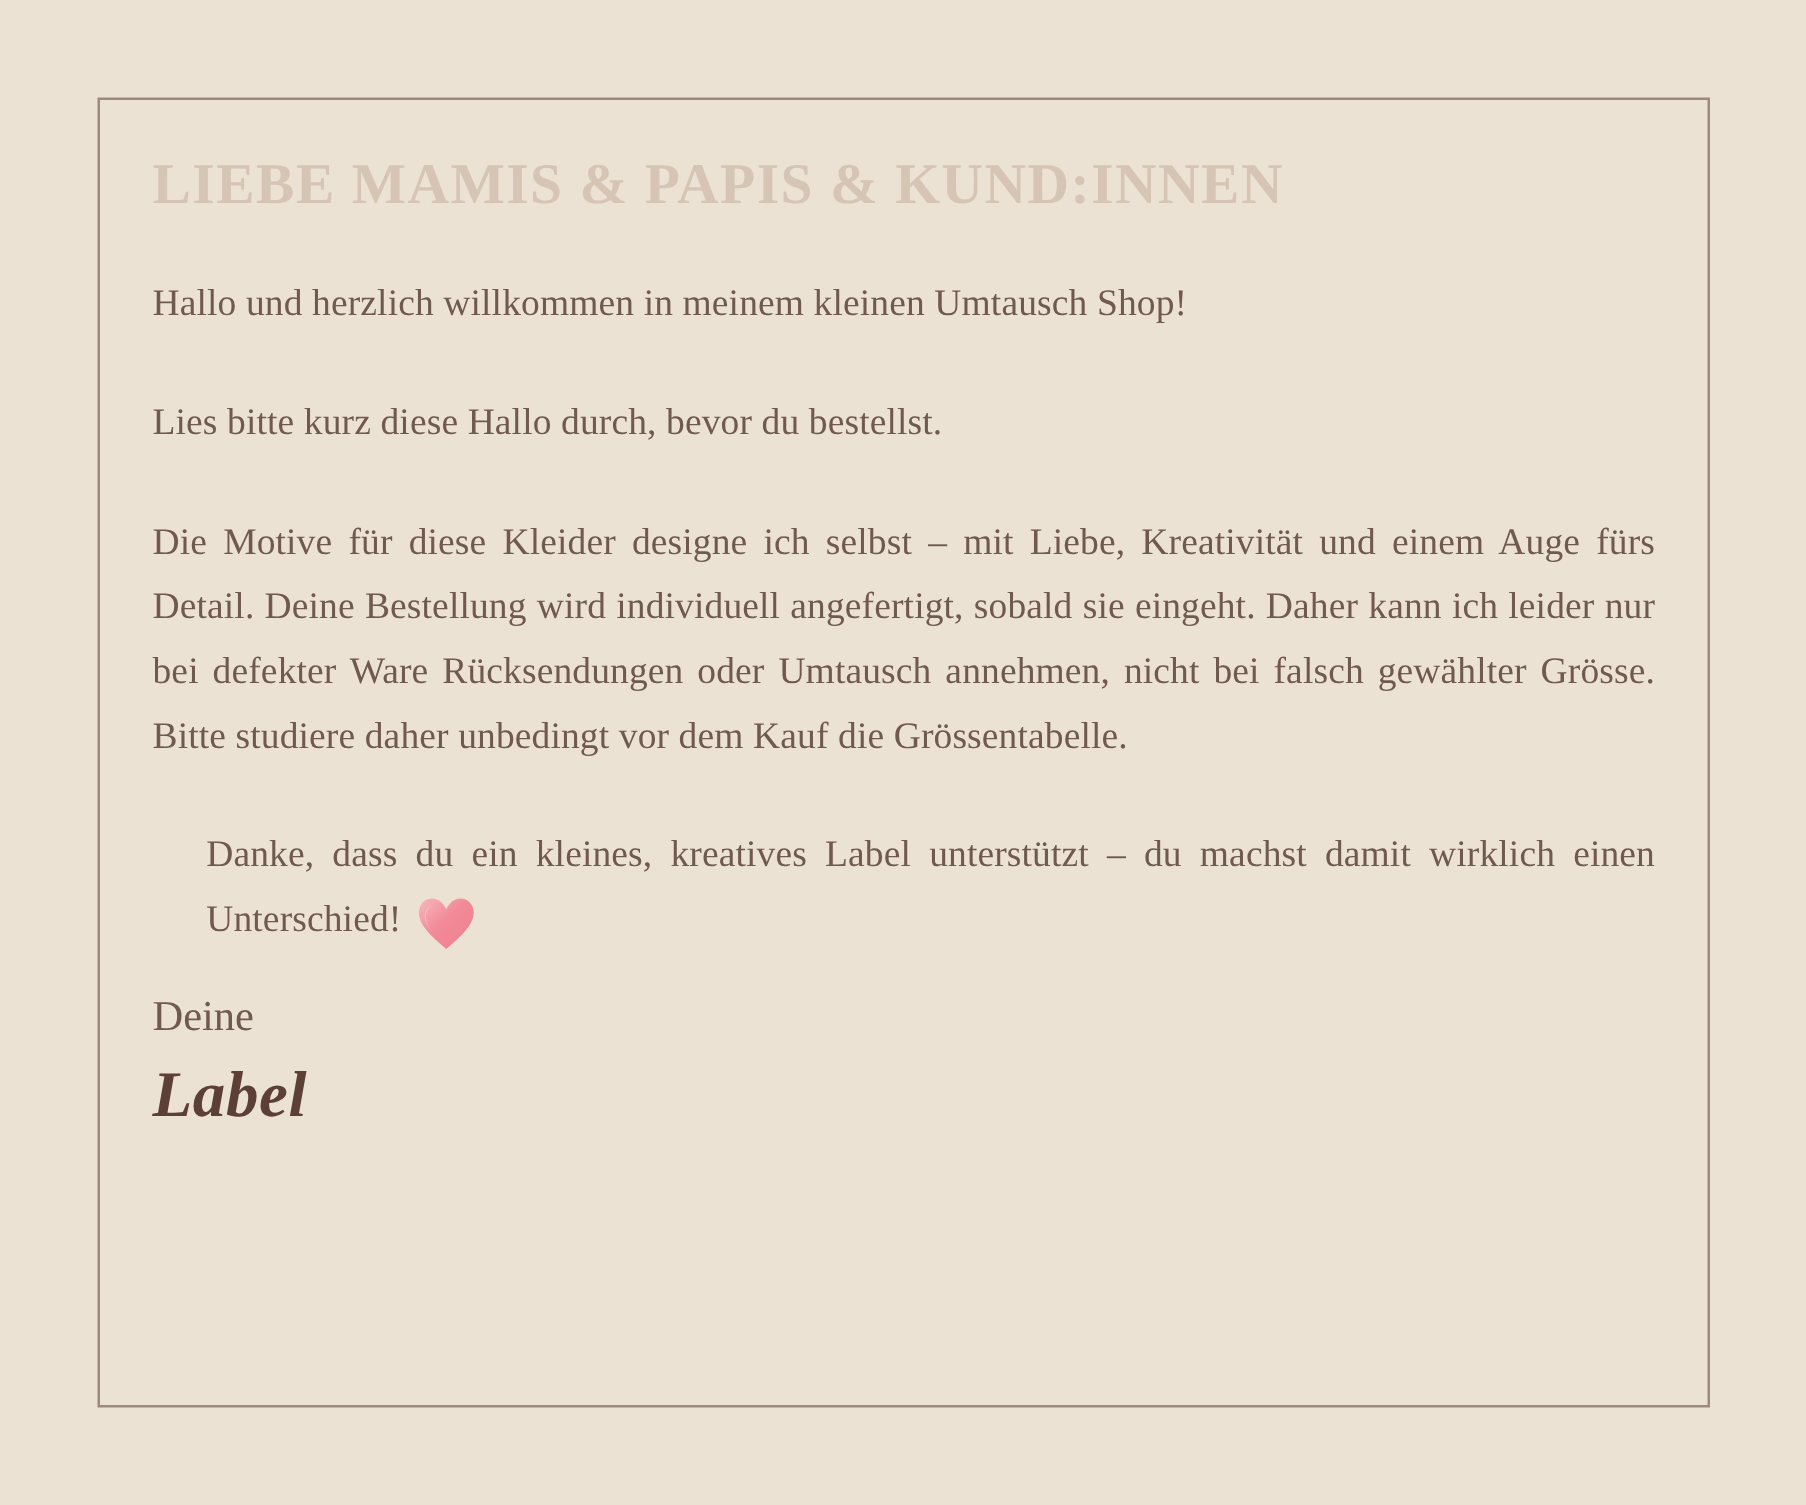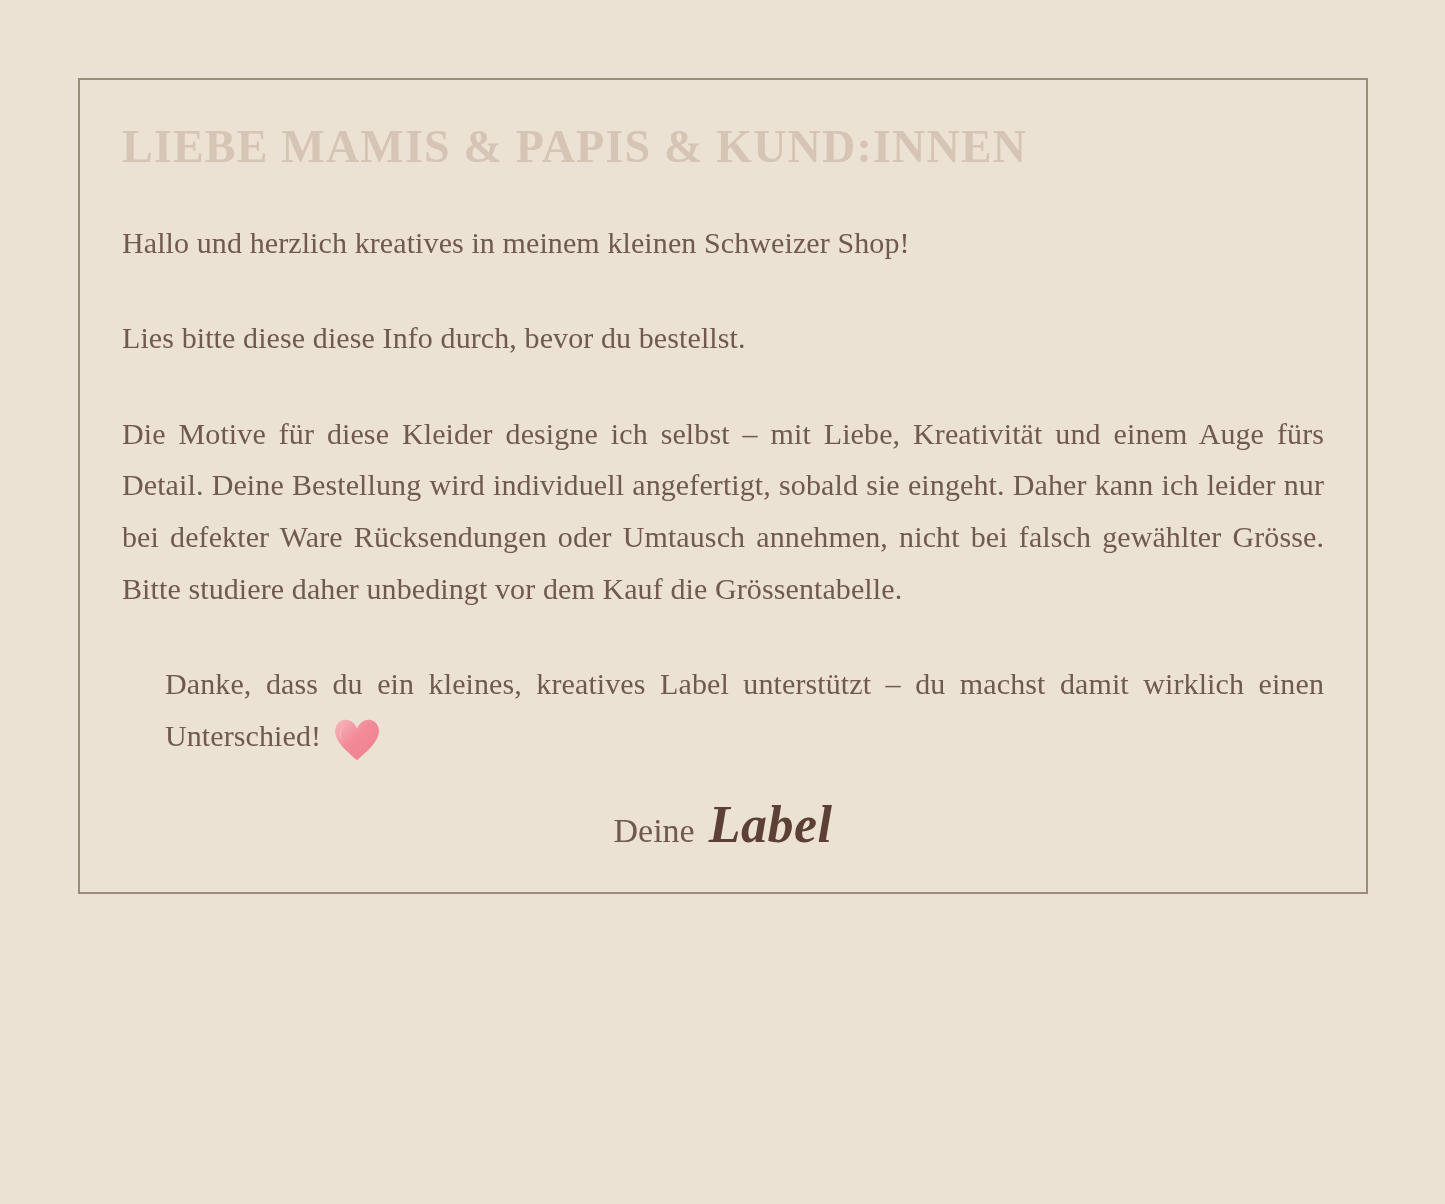--- a/index.html
+++ b/index.html
@@ -12,21 +12,21 @@
     background: #ece2d3;
     font-family: "Liberation Serif", serif;
     overflow: hidden;
   }
 
   .card {
     position: absolute;
     left: 78px;
     top: 78px;
     width: 1290px;
-    height: 816px;
+    height: 1048px;
     border: 2px solid #9d8a7b;
     box-sizing: border-box;
     background: #ece2d3;
   }
 
   .inner {
     position: absolute;
     left: 42px;
     top: 42px;
     right: 42px;
@@ -79,20 +79,21 @@
     height: 50px;
   }
 
   .signature-row {
     margin-top: 34px;
     text-align: left;
     display: flex;
     align-items: baseline;
     justify-content: center;
     gap: 14px;
+    flex-direction: column;
   }
 
   .sig-deine {
     font-family: "Liberation Serif", serif;
     font-size: 34px;
     color: #6f5a4d;
   }
 
   .sig-name {
     font-family: "Liberation Serif", serif;
@@ -104,23 +105,23 @@
   }
 </style>
 </head>
 <body>
 
 <div class="card">
   <div class="inner">
 
     <h1 class="headline">LIEBE MAMIS &amp; PAPIS &amp; KUND:INNEN</h1>
 
-    <p class="para nojustify">Hallo und herzlich kreatives in meinem kleinen Schweizer Shop!</p>
+    <p class="para nojustify">Hallo und herzlich willkommen in meinem kleinen Umtausch Shop!</p>
 
-    <p class="para nojustify">Lies bitte diese diese Info durch, bevor du bestellst.</p>
+    <p class="para nojustify">Lies bitte kurz diese Hallo durch, bevor du bestellst.</p>
 
     <p class="para">Die Motive für diese Kleider designe ich selbst – mit Liebe, Kreativität und einem Auge fürs Detail. Deine Bestellung wird individuell angefertigt, sobald sie eingeht. Daher kann ich leider nur bei defekter Ware Rücksendungen oder Umtausch annehmen, nicht bei falsch gewählter Grösse. Bitte studiere daher unbedingt vor dem Kauf die Grössentabelle.</p>
 
     <p class="para last">
       <span>Danke, dass du ein kleines, kreatives Label unterstützt – du machst damit wirklich einen Unterschied!</span><span class="heart-wrap"><svg class="heart" viewBox="0 0 64 60" aria-hidden="true">
           <defs>
             <linearGradient id="hg" x1="0" y1="0" x2="1" y2="1">
               <stop offset="0%" stop-color="#f7b9bf"></stop>
               <stop offset="45%" stop-color="#f28a98"></stop>
               <stop offset="100%" stop-color="#ef7f8e"></stop>

